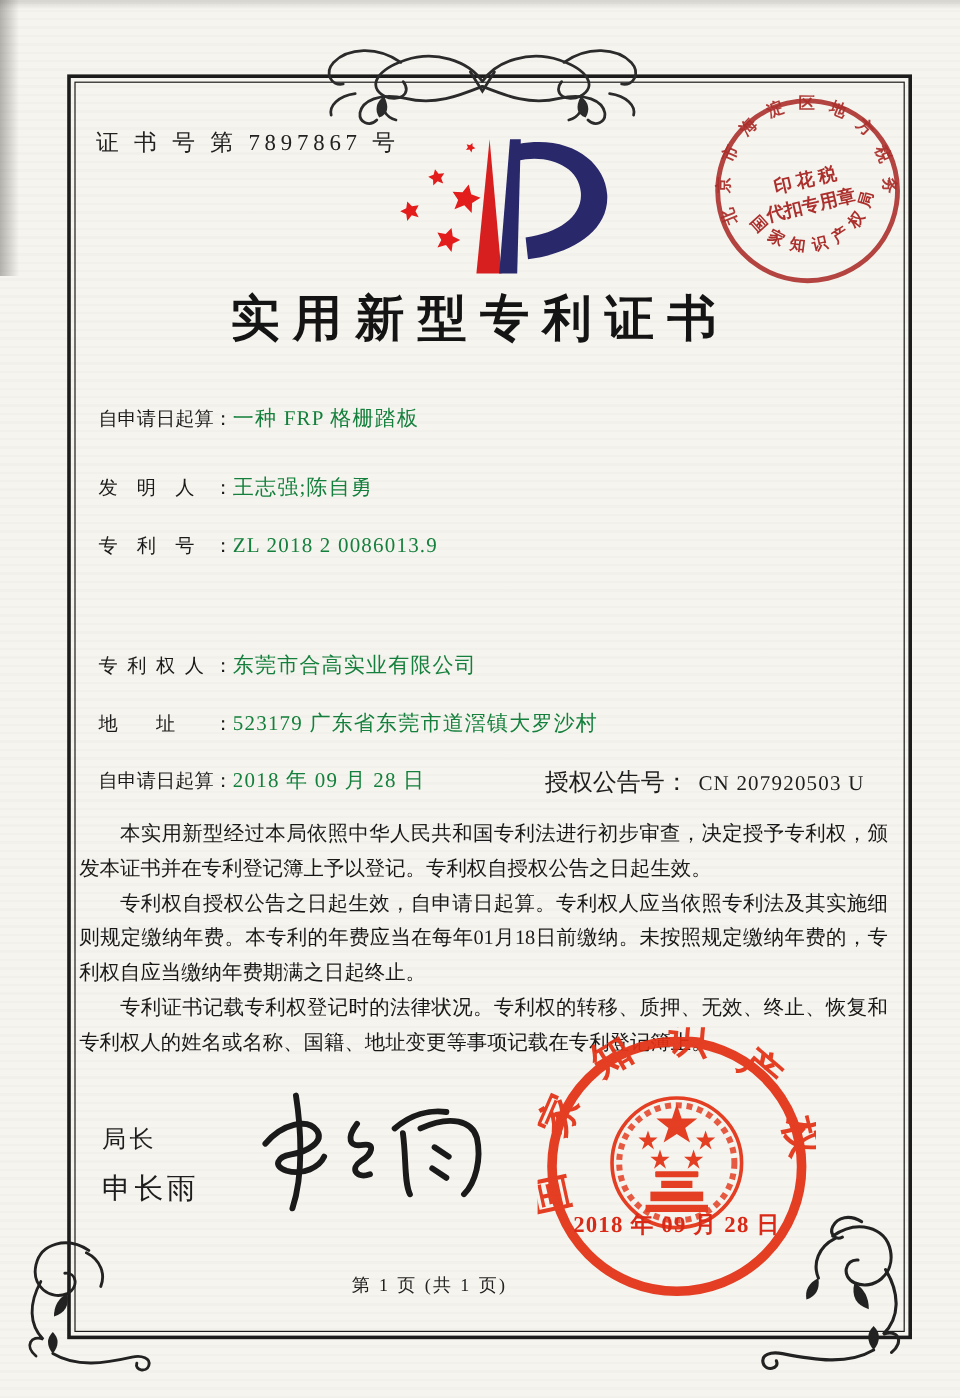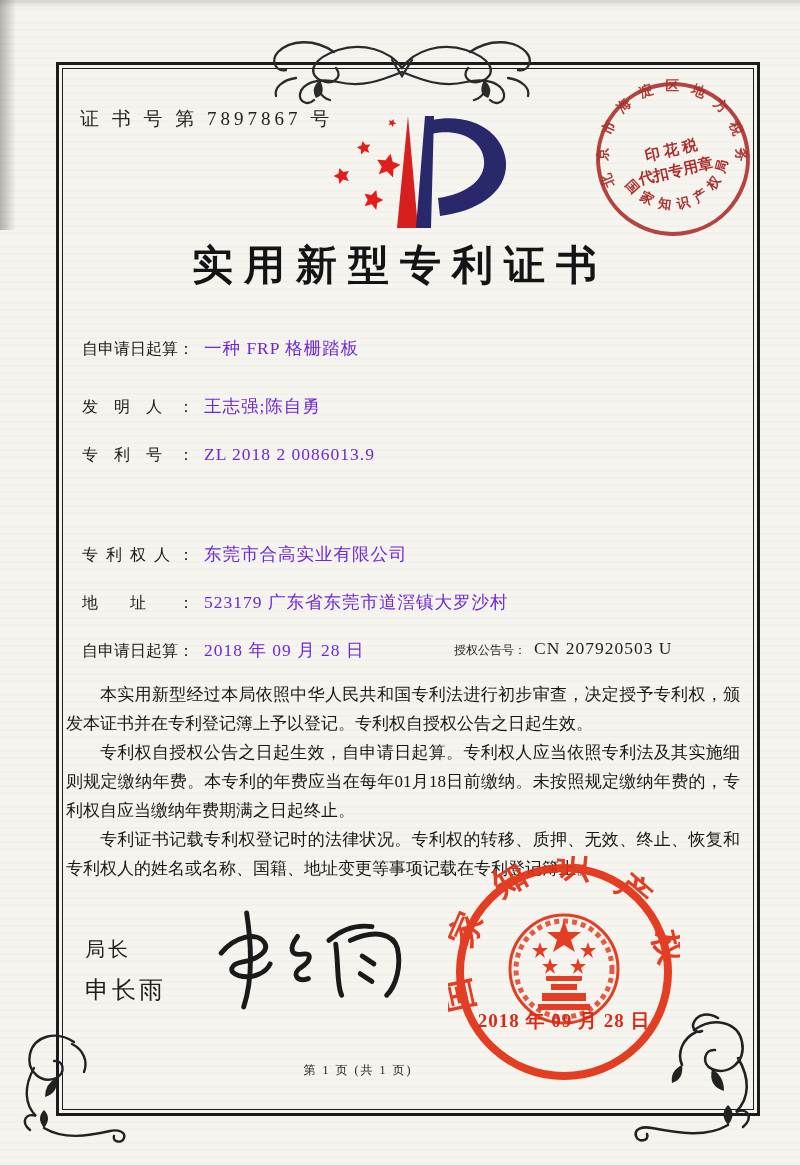--- a/index.html
+++ b/index.html
@@ -24,39 +24,39 @@
   .tax-stamp{position:absolute;left:592px;top:78px;width:162px;height:162px;
         transform:rotate(-13deg);opacity:.92;}
 
   .doc-title{position:absolute;left:0;top:238px;width:100%;text-align:center;
         font-size:41px;font-weight:700;letter-spacing:11px;color:#141414;}
 
   
   .field-row{position:absolute;left:82px;width:660px;font-size:17.5px;white-space:nowrap;}
   .flabel{display:inline-block;width:112px;font-size:16px;text-align:justify;
         text-align-last:justify;vertical-align:baseline;color:#1a1a1a;}
-  .fvalue{margin-left:10px;letter-spacing:1px;color:#6d28d9;}
+  .fvalue{letter-spacing:1px;color:#15803d;}
   .grant-pair{position:absolute;left:372px;top:0;}
-  .grant-label{font-size:12px;}
+  .grant-label{font-size:20px;}
   .grant-value{margin-left:8px;letter-spacing:1px;}
 
   .body-text{position:absolute;left:66px;top:680px;width:674px;font-size:17px;
         line-height:29px;text-align:justify;color:#181818;}
   .body-text p{margin:0;text-indent:2em;}
 
   .bureau-title{position:absolute;left:85px;top:936px;font-size:20px;letter-spacing:3px;text-align:right;}
   .bureau-name{position:absolute;left:85px;top:974px;font-size:24px;letter-spacing:3px;}
   .signature{position:absolute;left:182px;top:898px;width:235px;height:120px;}
 
   .seal{position:absolute;left:448px;top:856px;width:232px;height:232px;}
   .seal-date{position:absolute;left:448px;top:1008px;width:232px;text-align:center;
         font-size:19px;font-weight:600;color:#d92a18;letter-spacing:1px;}
 
   .footer{position:absolute;left:0;top:1062px;width:716px;text-align:center;
-        font-size:12px;letter-spacing:2px;color:#222;}
+        font-size:15px;letter-spacing:2px;color:#222;}
 
   .orn-top{position:absolute;left:246px;top:28px;width:312px;height:80px;}
   .orn-bl{position:absolute;left:14px;top:1028px;width:122px;height:122px;}
   .orn-br{position:absolute;left:616px;top:1012px;width:148px;height:140px;}
 
   svg{display:block;width:100%;height:100%;}
   .seal, .tax-stamp{pointer-events:none;}
 </style>
 </head>
 <body>

